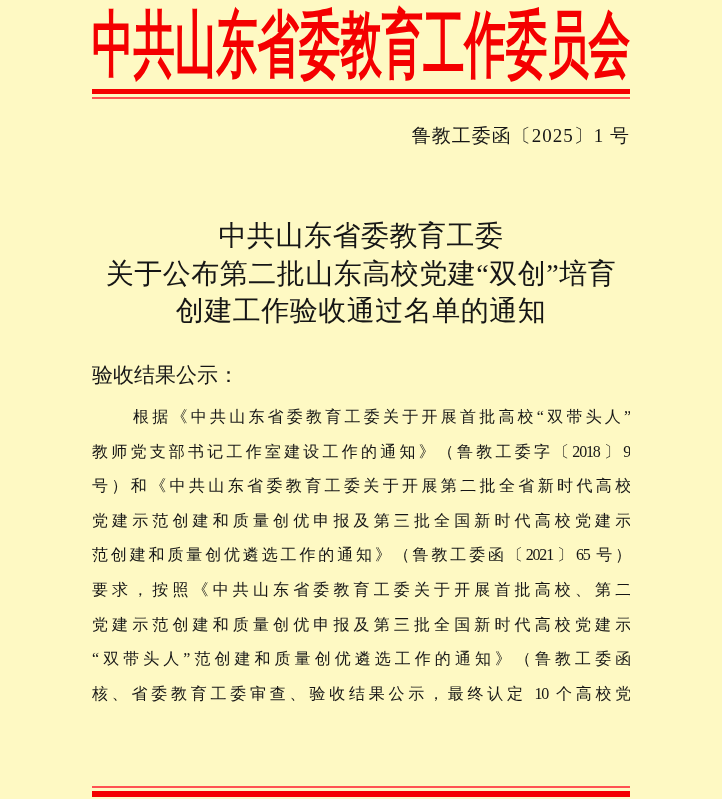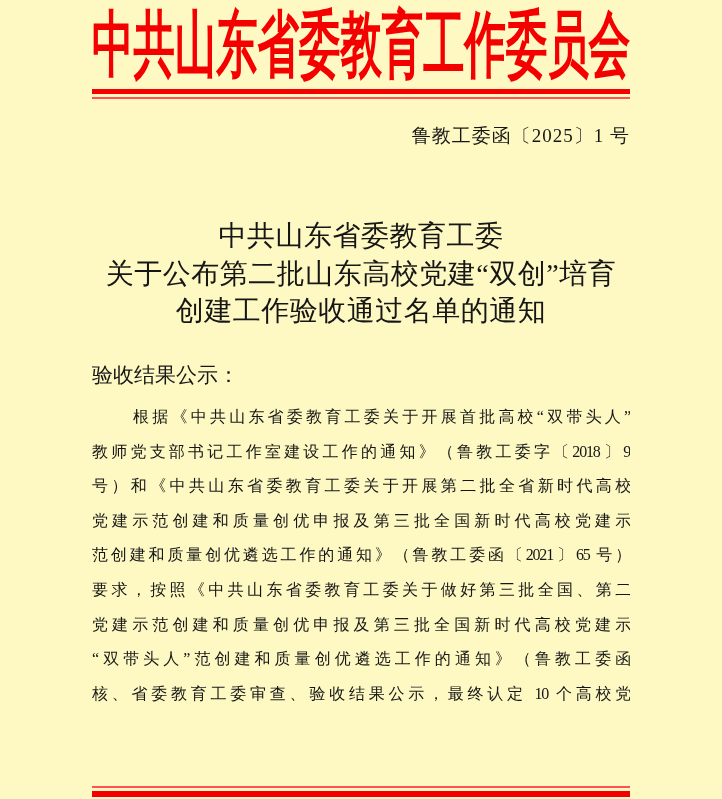--- a/index.html
+++ b/index.html
@@ -90,21 +90,21 @@
   </div>
 
   <div class="salutation">验收结果公示：</div>
 
   <div class="body-text">
     <div class="body-line indent">根据《中共山东省委教育工委关于开展首批高校“双带头人”</div>
     <div class="body-line">教师党支部书记工作室建设工作的通知》（鲁教工委字〔2018〕9</div>
     <div class="body-line">号）和《中共山东省委教育工委关于开展第二批全省新时代高校</div>
     <div class="body-line">党建示范创建和质量创优申报及第三批全国新时代高校党建示</div>
     <div class="body-line">范创建和质量创优遴选工作的通知》（鲁教工委函〔2021〕65 号）</div>
-    <div class="body-line">要求，按照《中共山东省委教育工委关于做好第三批全国、第二</div>
+    <div class="body-line">要求，按照《中共山东省委教育工委关于开展首批高校、第二</div>
     <div class="body-line">党建示范创建和质量创优申报及第三批全国新时代高校党建示</div>
     <div class="body-line">“双带头人”范创建和质量创优遴选工作的通知》（鲁教工委函</div>
     <div class="body-line">核、省委教育工委审查、验收结果公示，最终认定 10 个高校党</div>
   </div>
 
   <div class="rule rule-bottom-thin"></div>
   <div class="rule rule-bottom-thick"></div>
 
 </div>
 

